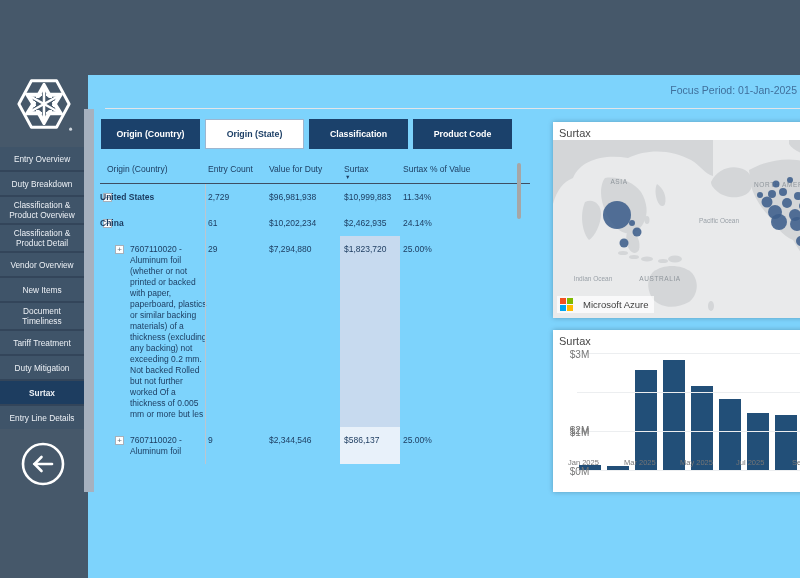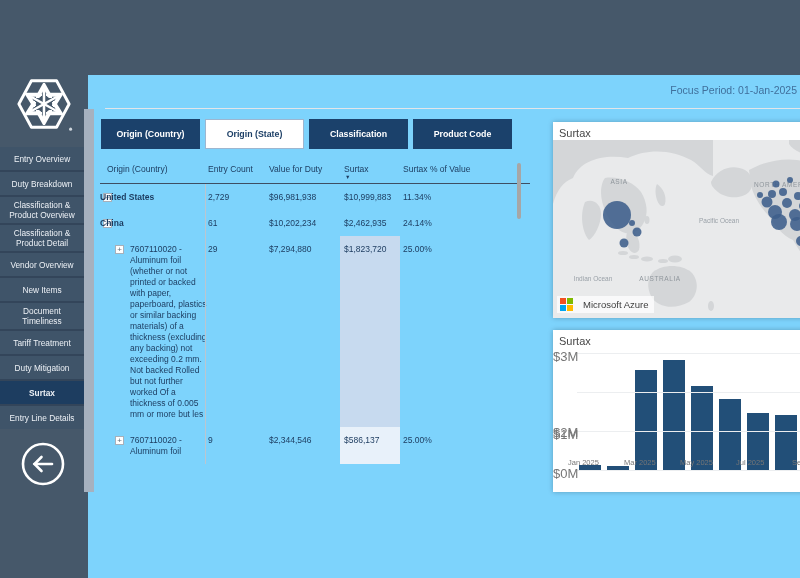--- a/index.html
+++ b/index.html
@@ -59,21 +59,21 @@
   #map svg{display:block}
   #azure{position:absolute;left:4px;bottom:5px;display:flex;align-items:center;gap:10px;
           background:rgba(255,255,255,.72);padding:2px 6px 2px 3px}
   #mslogo{display:grid;grid-template-columns:6px 6px;grid-template-rows:6px 6px;gap:1px}
   #mslogo i{display:block}
   #azure span.aztxt{font-size:9.5px;color:#3d3d3d}
 
   
   #chart{position:absolute;left:0;top:0;right:0;bottom:0}
   .gline{position:absolute;left:24px;right:4px;height:1px;background:#eceef0}
-  .ylab{position:absolute;left:0;width:21px;text-align:center;font-size:13px;color:#767676}
+  .ylab{position:absolute;left:16px;width:21px;text-align:center;font-size:10px;color:#767676}
   .xlab{position:absolute;width:44px;text-align:left;font-size:7.5px;color:#767676;top:128px}
   #plot{position:absolute;left:24px;top:0;width:236px;height:140px}
   .bar{position:absolute;bottom:0;width:22px;cursor:pointer}
 </style>
 </head>
 <body>
 
 <div id="canvas">
 
   <aside id="sidebar">

